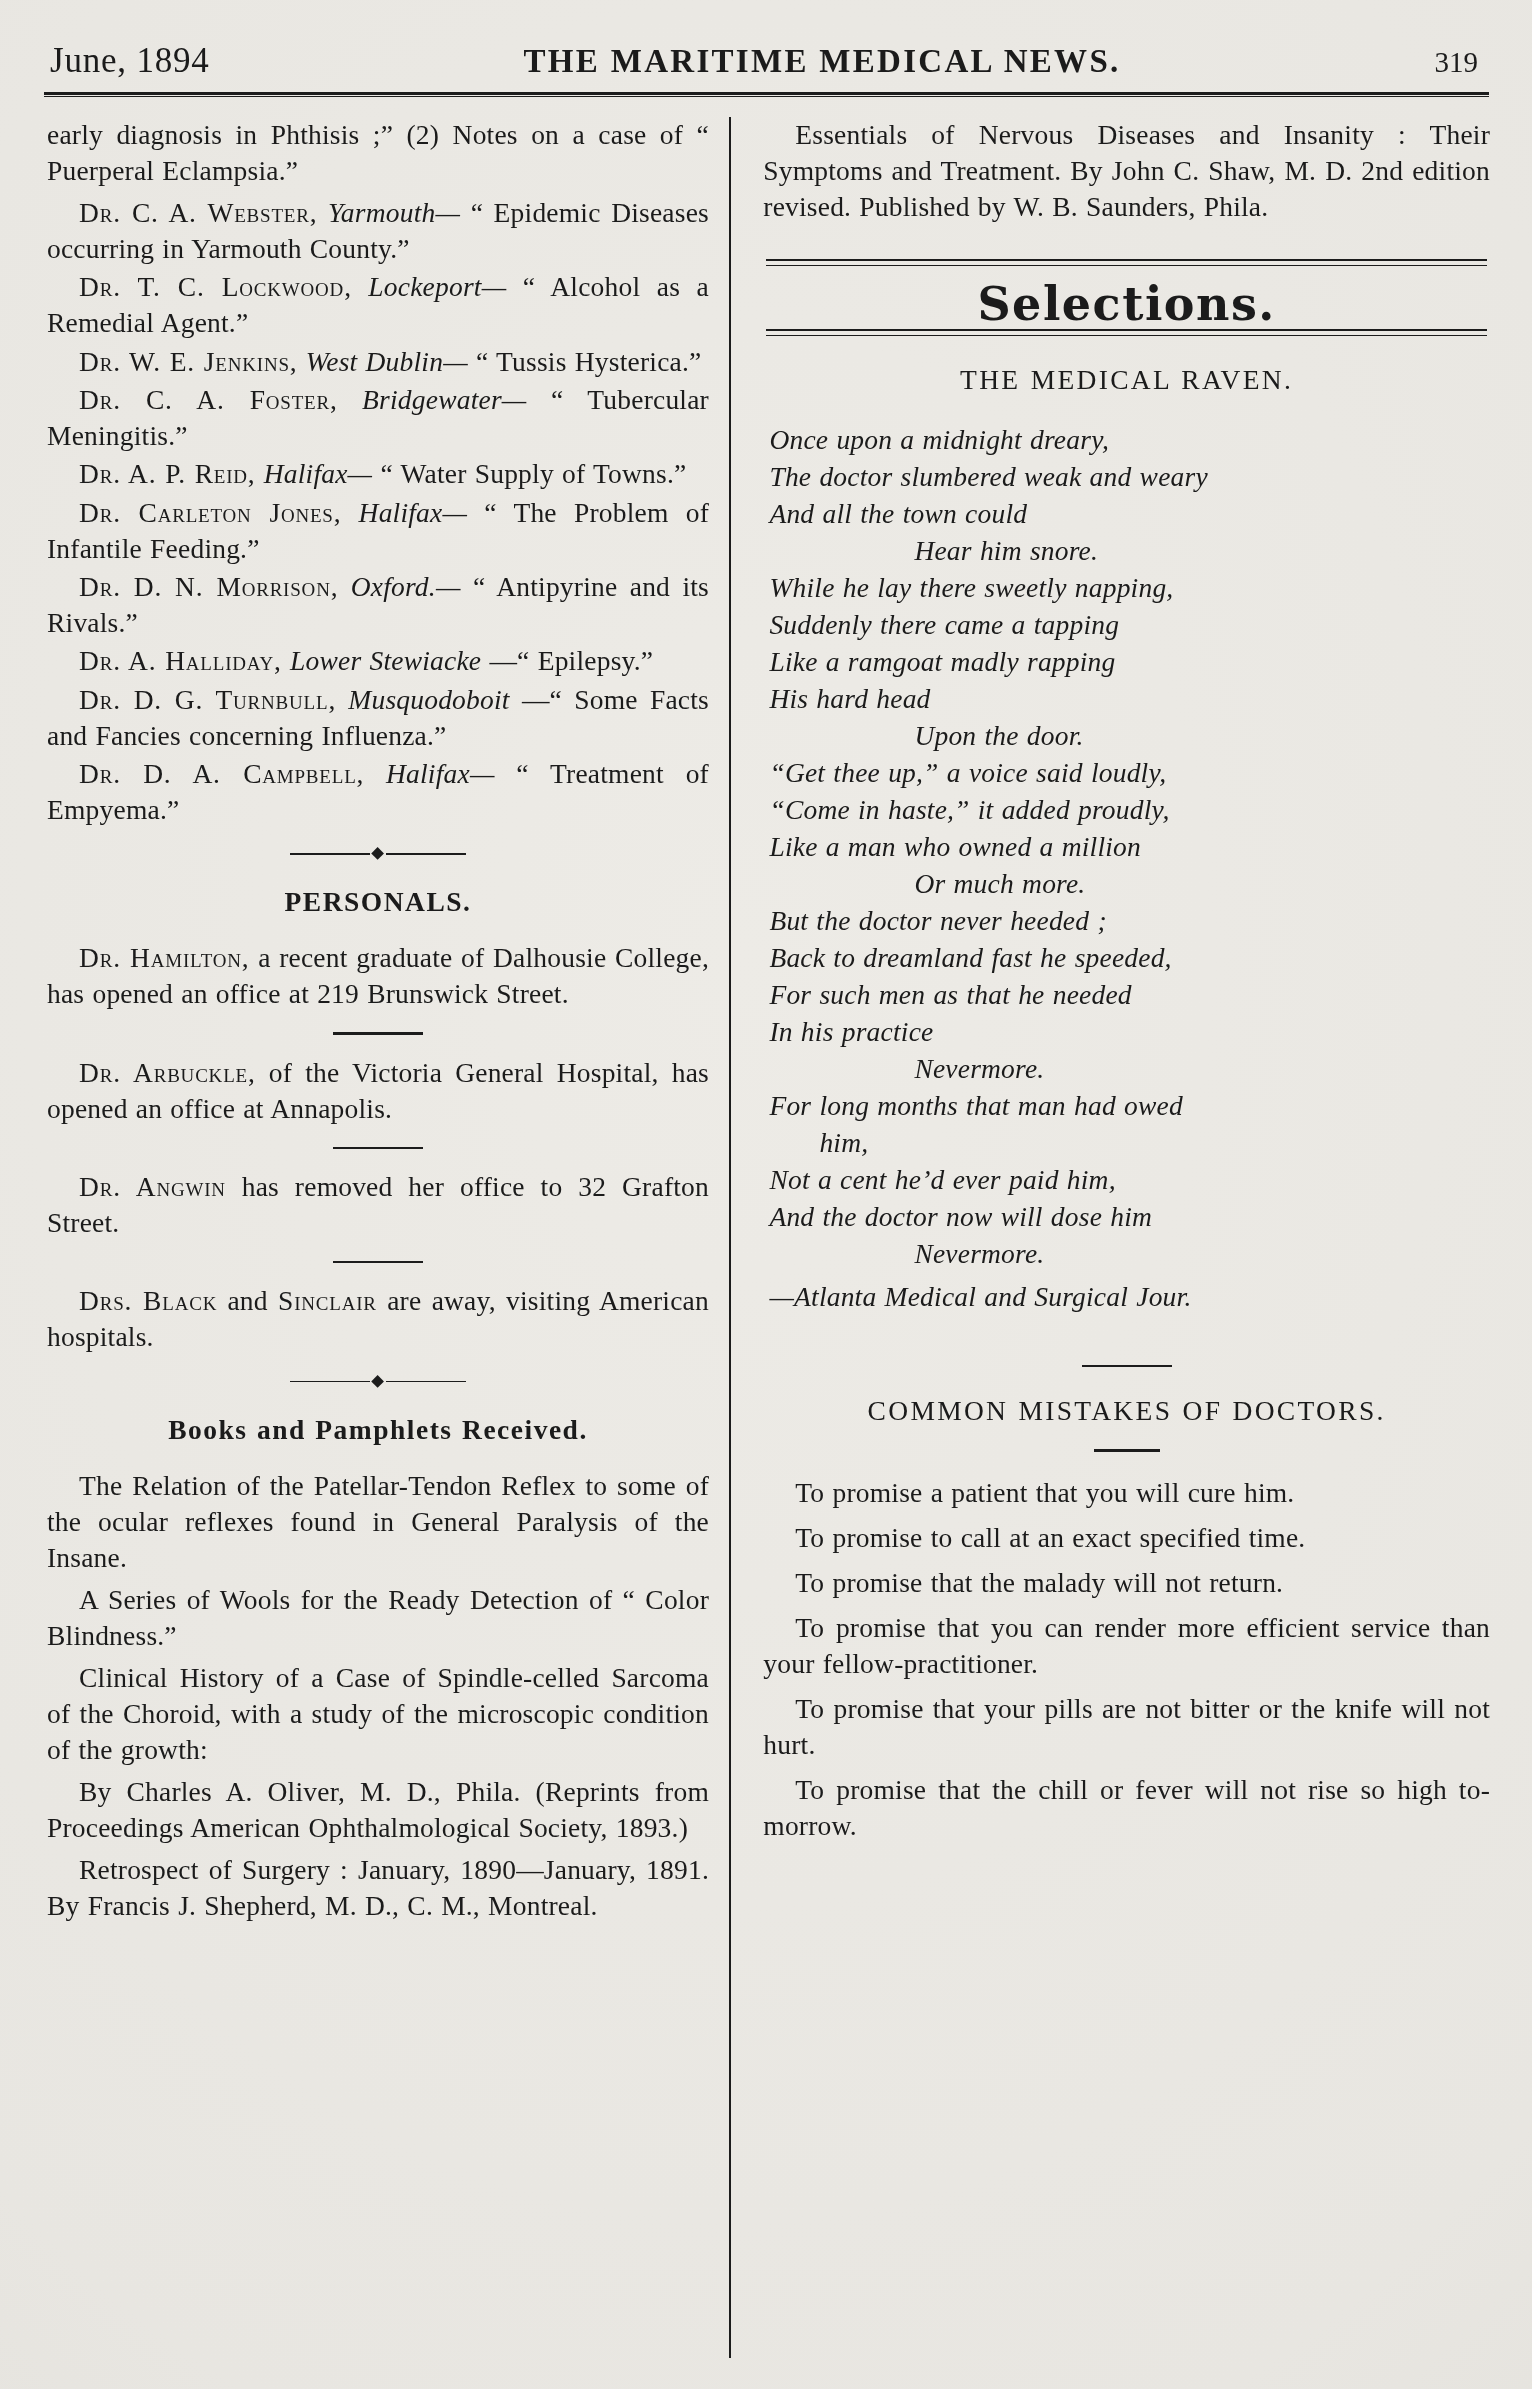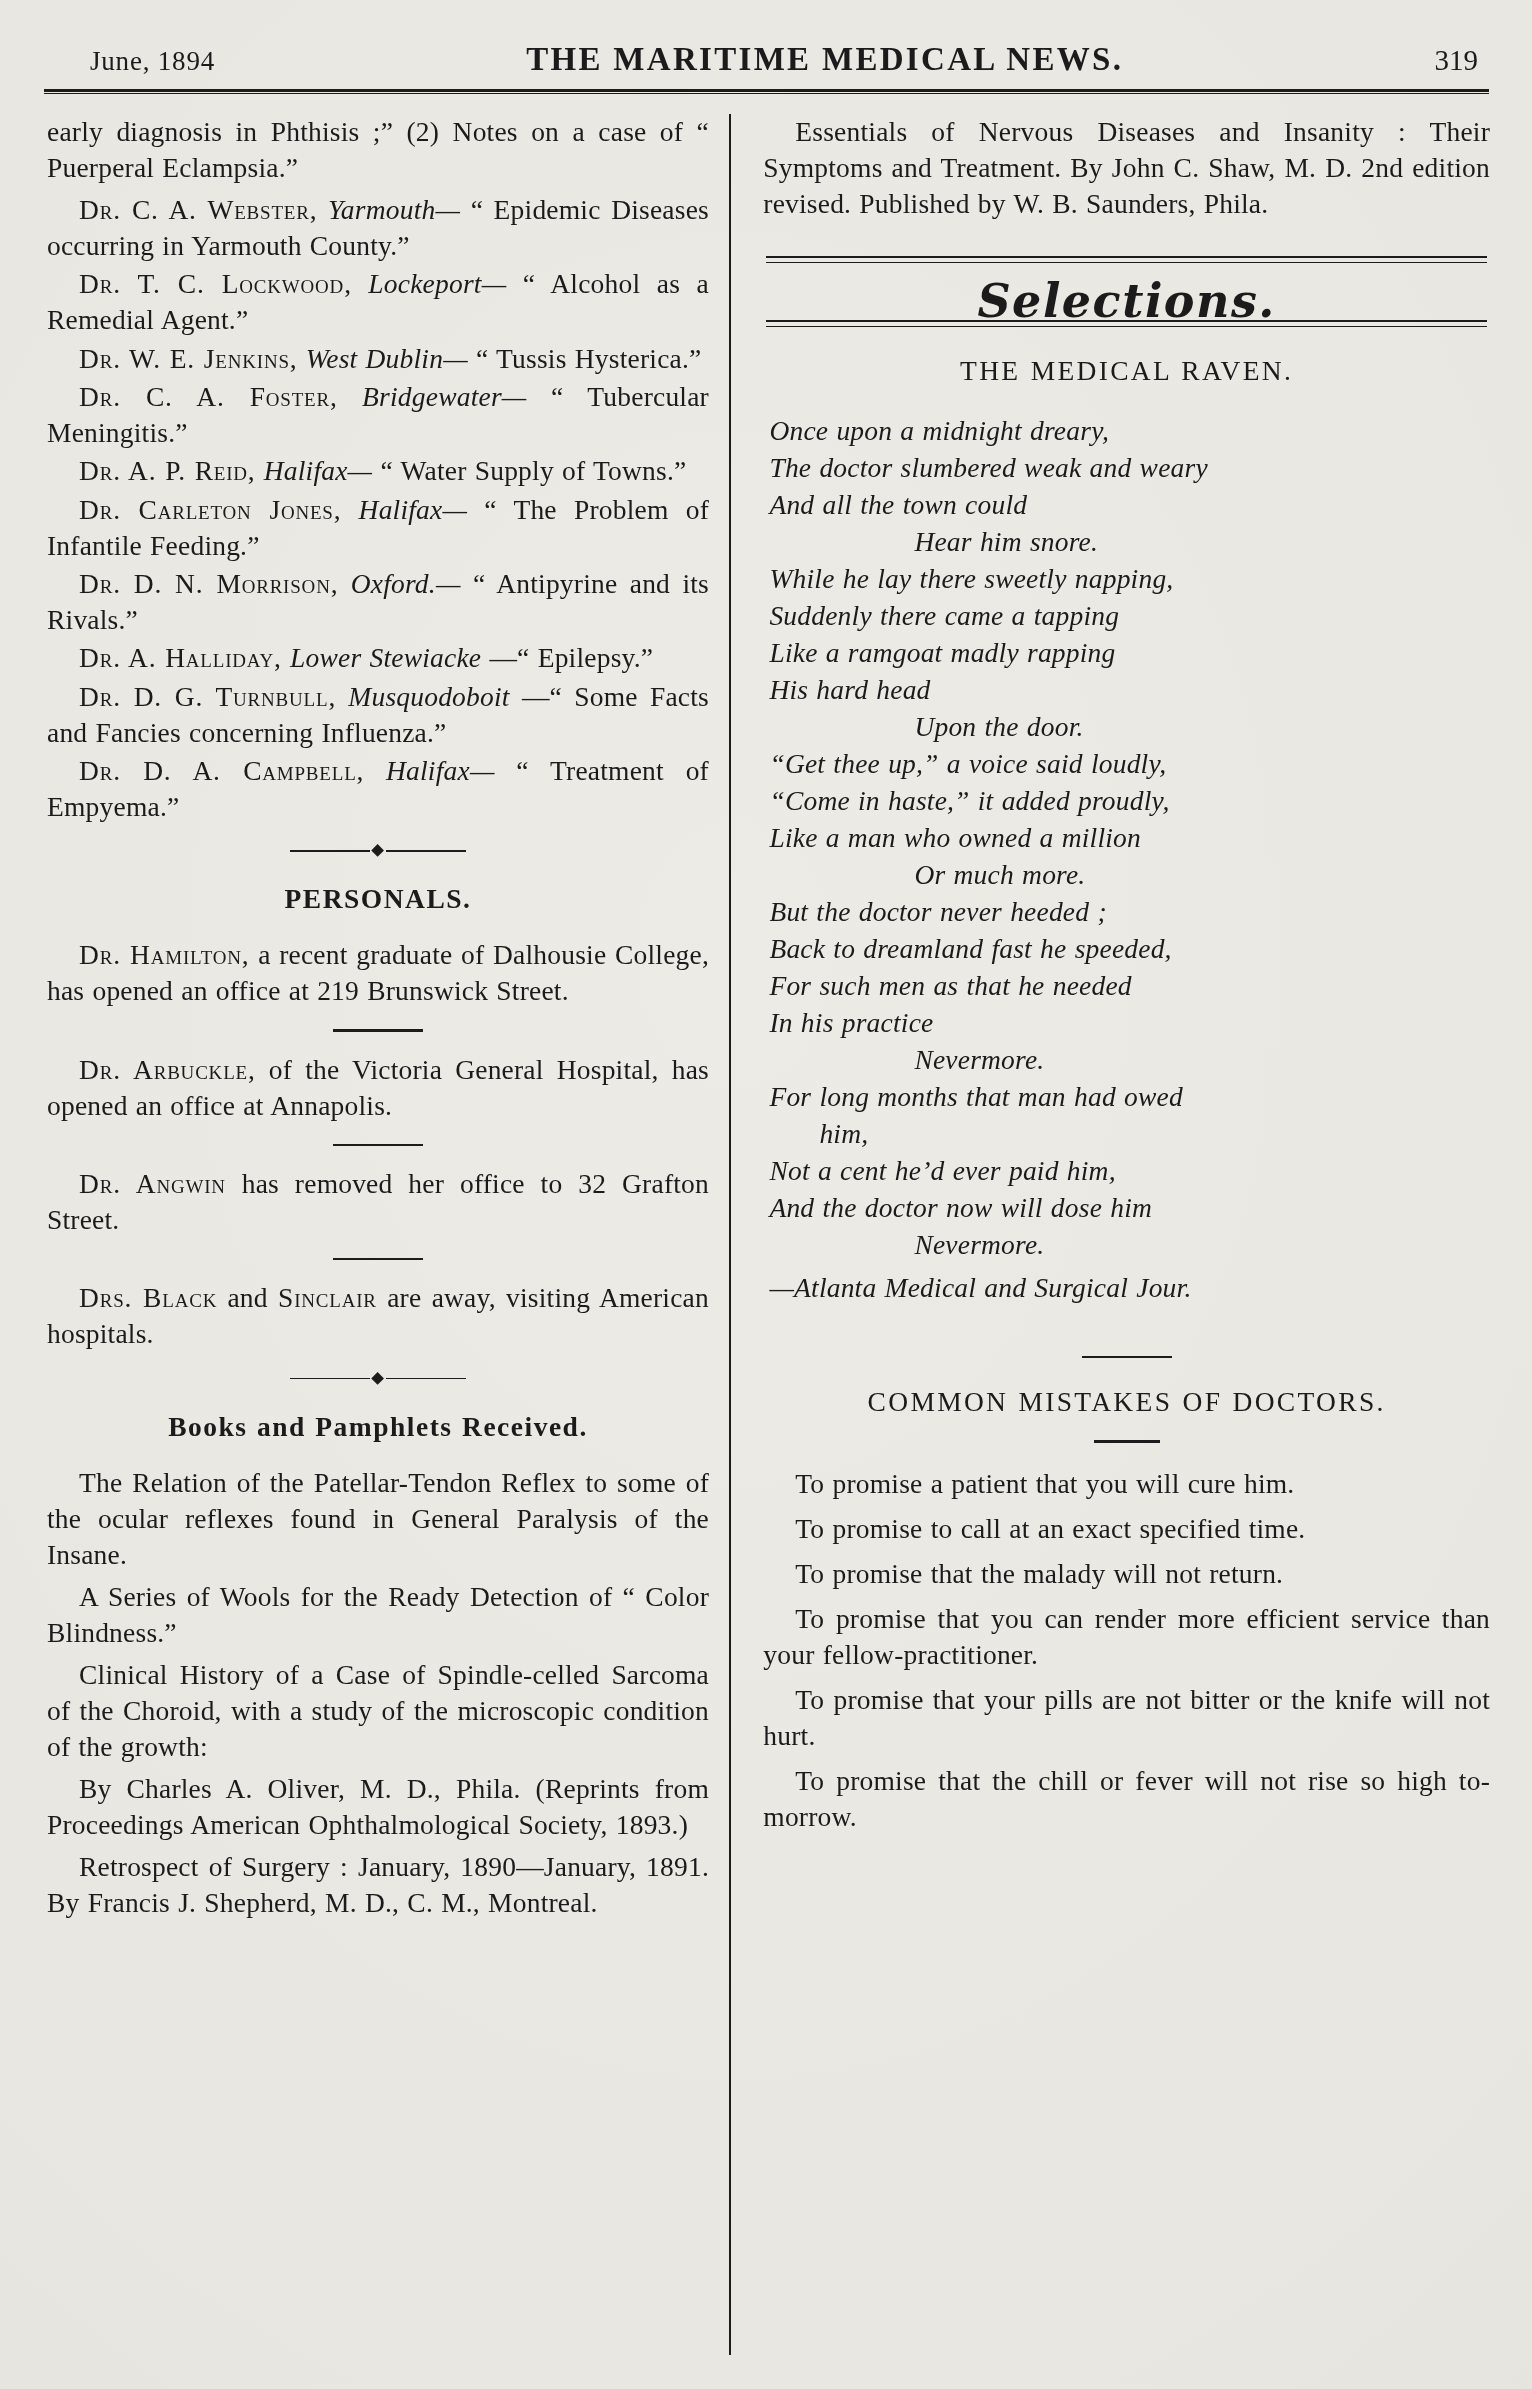--- a/index.html
+++ b/index.html
@@ -14,21 +14,21 @@
     width: 1533px; height: 2389px;
     overflow: hidden;
     color: #1b1b1b;
     background: radial-gradient(ellipse 140% 120% at 48% 40%, #edebe6 0%, #e8e6e1 55%, #dcdad4 100%);
   }
   
   .header {
     display: flex; justify-content: space-between; align-items: baseline;
     padding: 41px 55px 10.7px 50px;
   }
-  .h-date { font-size: 27px; letter-spacing: 0.8px; margin-left: 40px; }
+  .h-date { font-size: 35px; letter-spacing: 0.8px; }
   .h-title { font-size: 33px; font-weight: bold; letter-spacing: 2.3px; }
   .h-page { font-size: 29px; text-align: center; }
   .rule-double {
     margin: 0 44px; height: 5.4px;
     border-top: 3.1px solid #1c1c1c;
     border-bottom: 1.5px solid #1c1c1c;
   }
   
   .columns {
     display: flex; align-items: stretch;
@@ -59,23 +59,23 @@
   
   .sel-rule {
     height: 6.9px; margin: 34px 3.1px 0;
     border-top: 2.3px solid #1c1c1c;
     border-bottom: 1.5px solid #1c1c1c;
   }
   .sel-rule.bottom { margin: 0 3.1px 7.7px; }
   .selections {
     text-align: center;
     font-family: "DejaVu Serif", serif;
-    font-size: 46px; font-weight: bold; font-style: italic;
+    font-size: 46px; font-weight: bold; 
     letter-spacing: 1.5px;
-    padding: 20px 0 1px;
+    padding: 20px 0 7px;
   }
   
   .poem { margin: 23px 0 10.7px 6.1px; line-height: 37px; }
   .poem-line { text-align: left; font-style: italic; }
   .poem-line.indent { padding-left: 145px; }
   .poem-line.cont { padding-left: 50px; }
   .poem-attr { font-style: italic; margin-top: 6.1px; text-align: left; }
   
   .mistakes-divider { margin-top: 50px; }
   .mistake { margin-bottom: 9.2px; }

